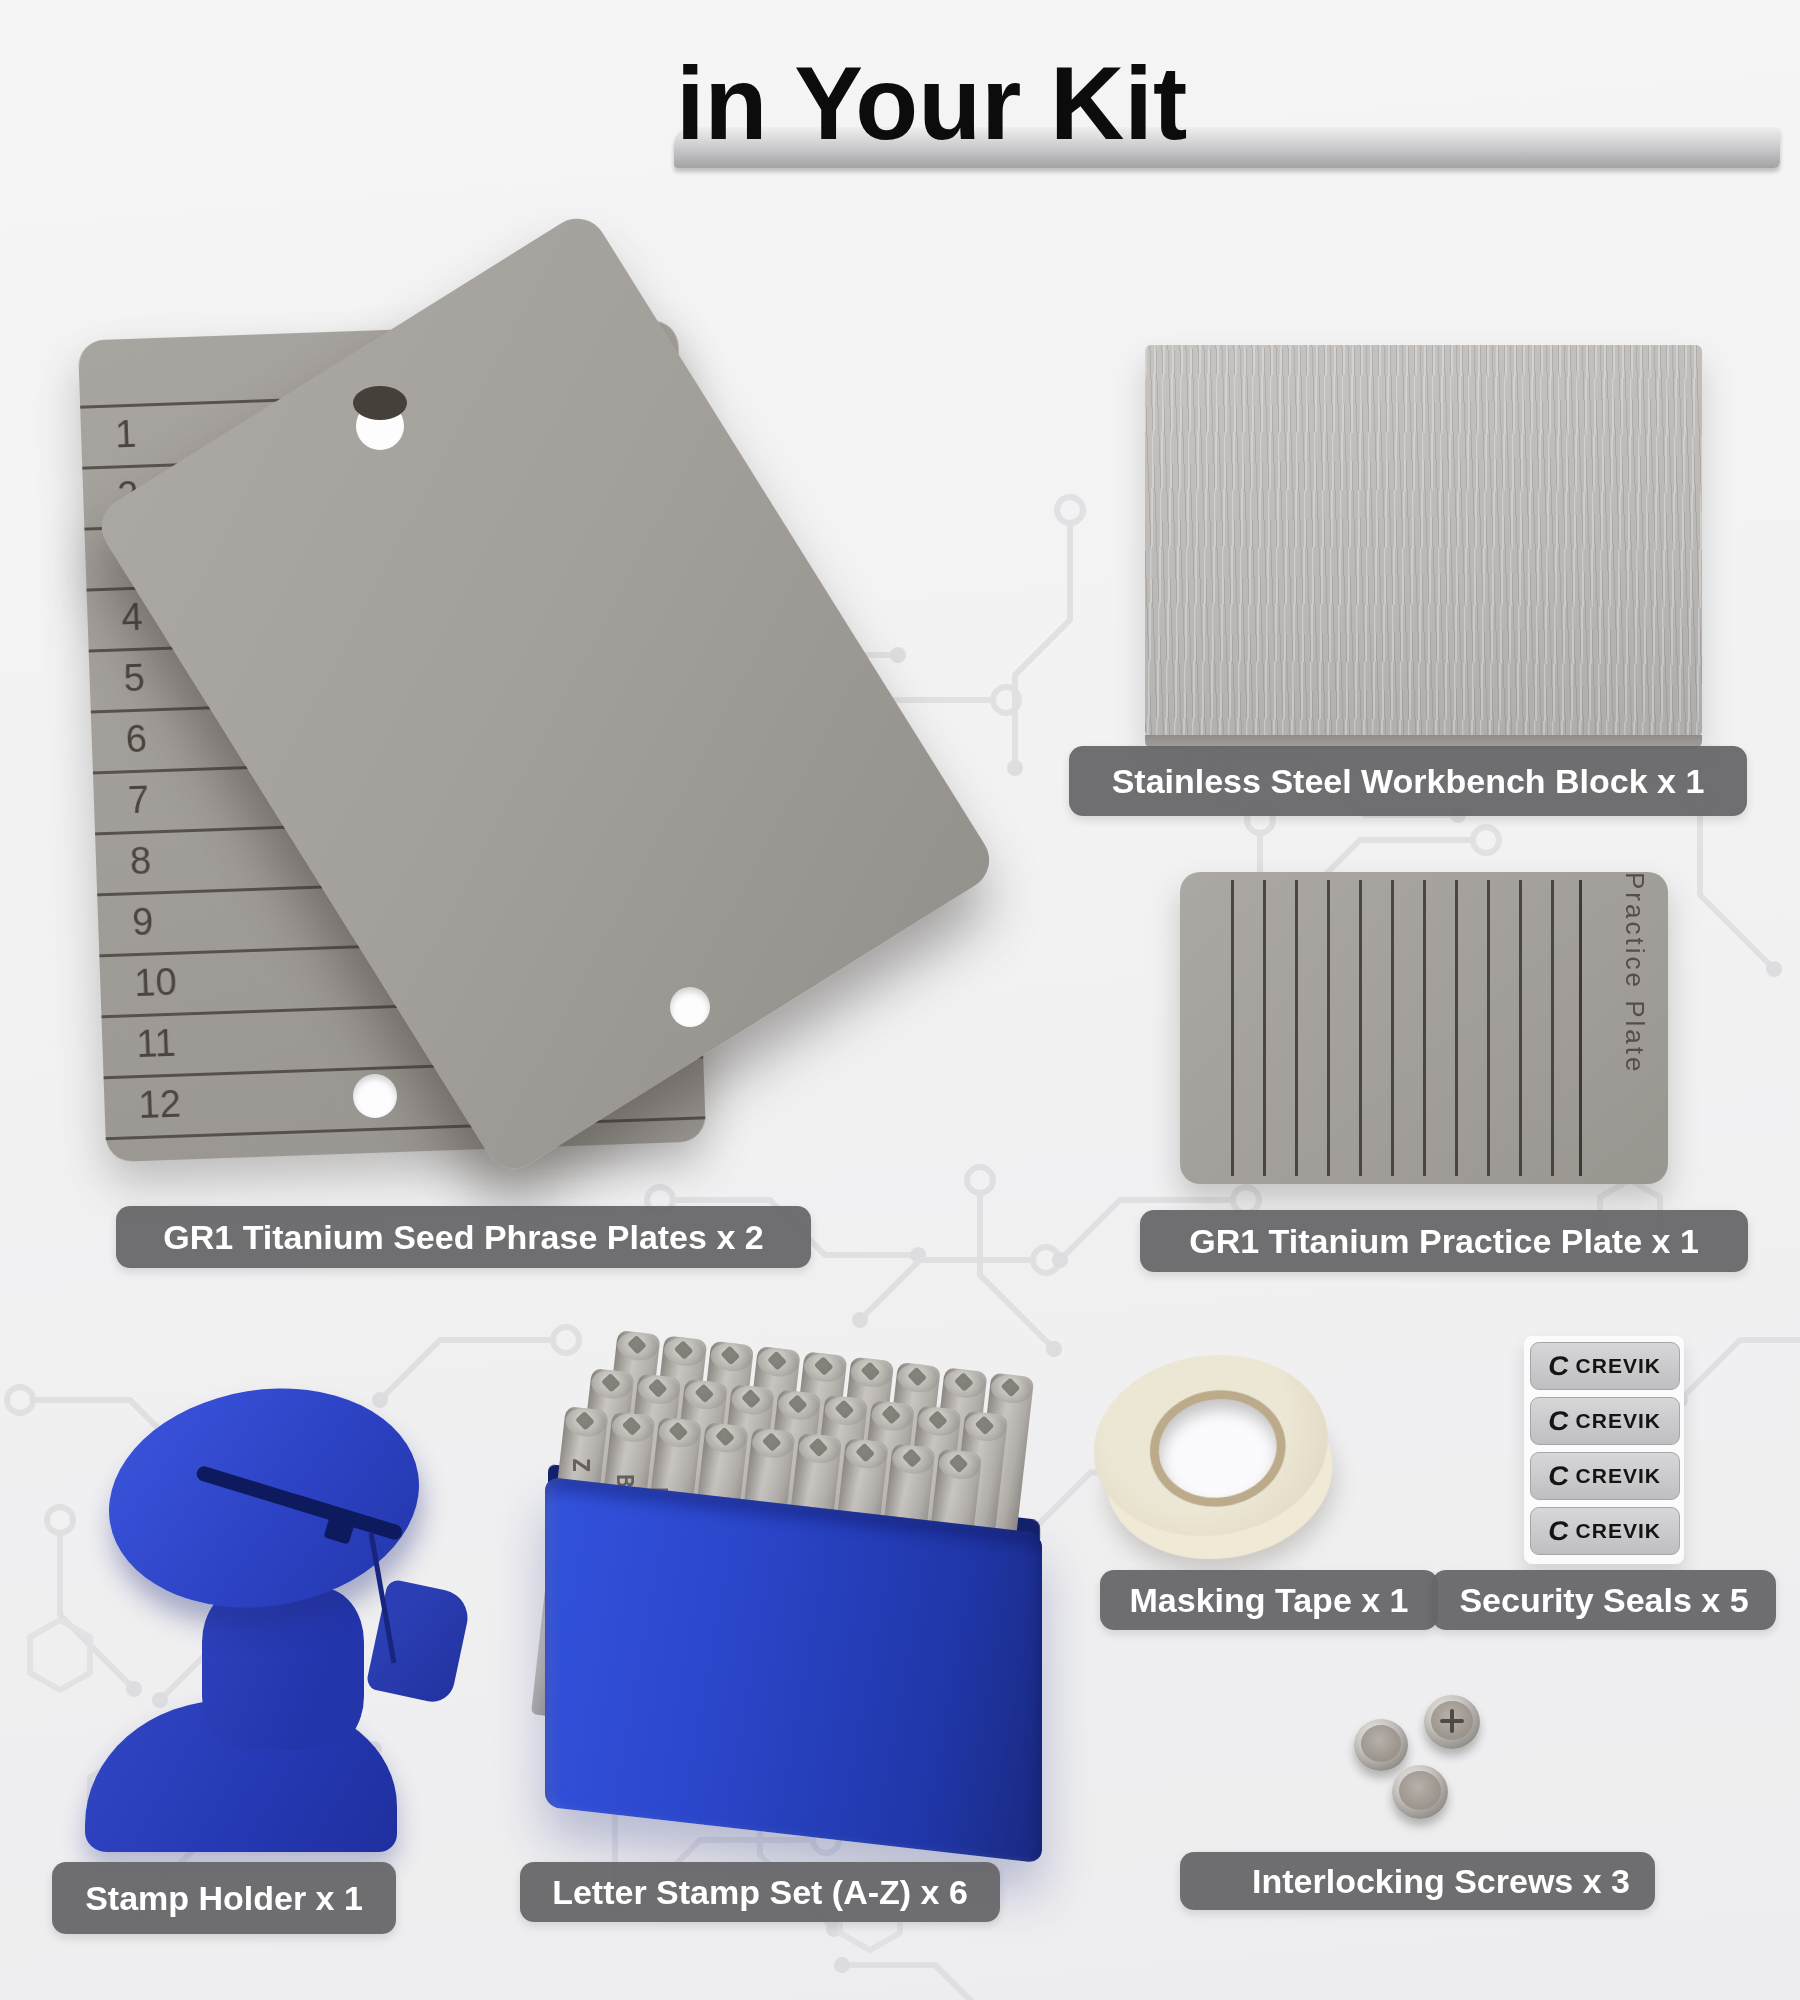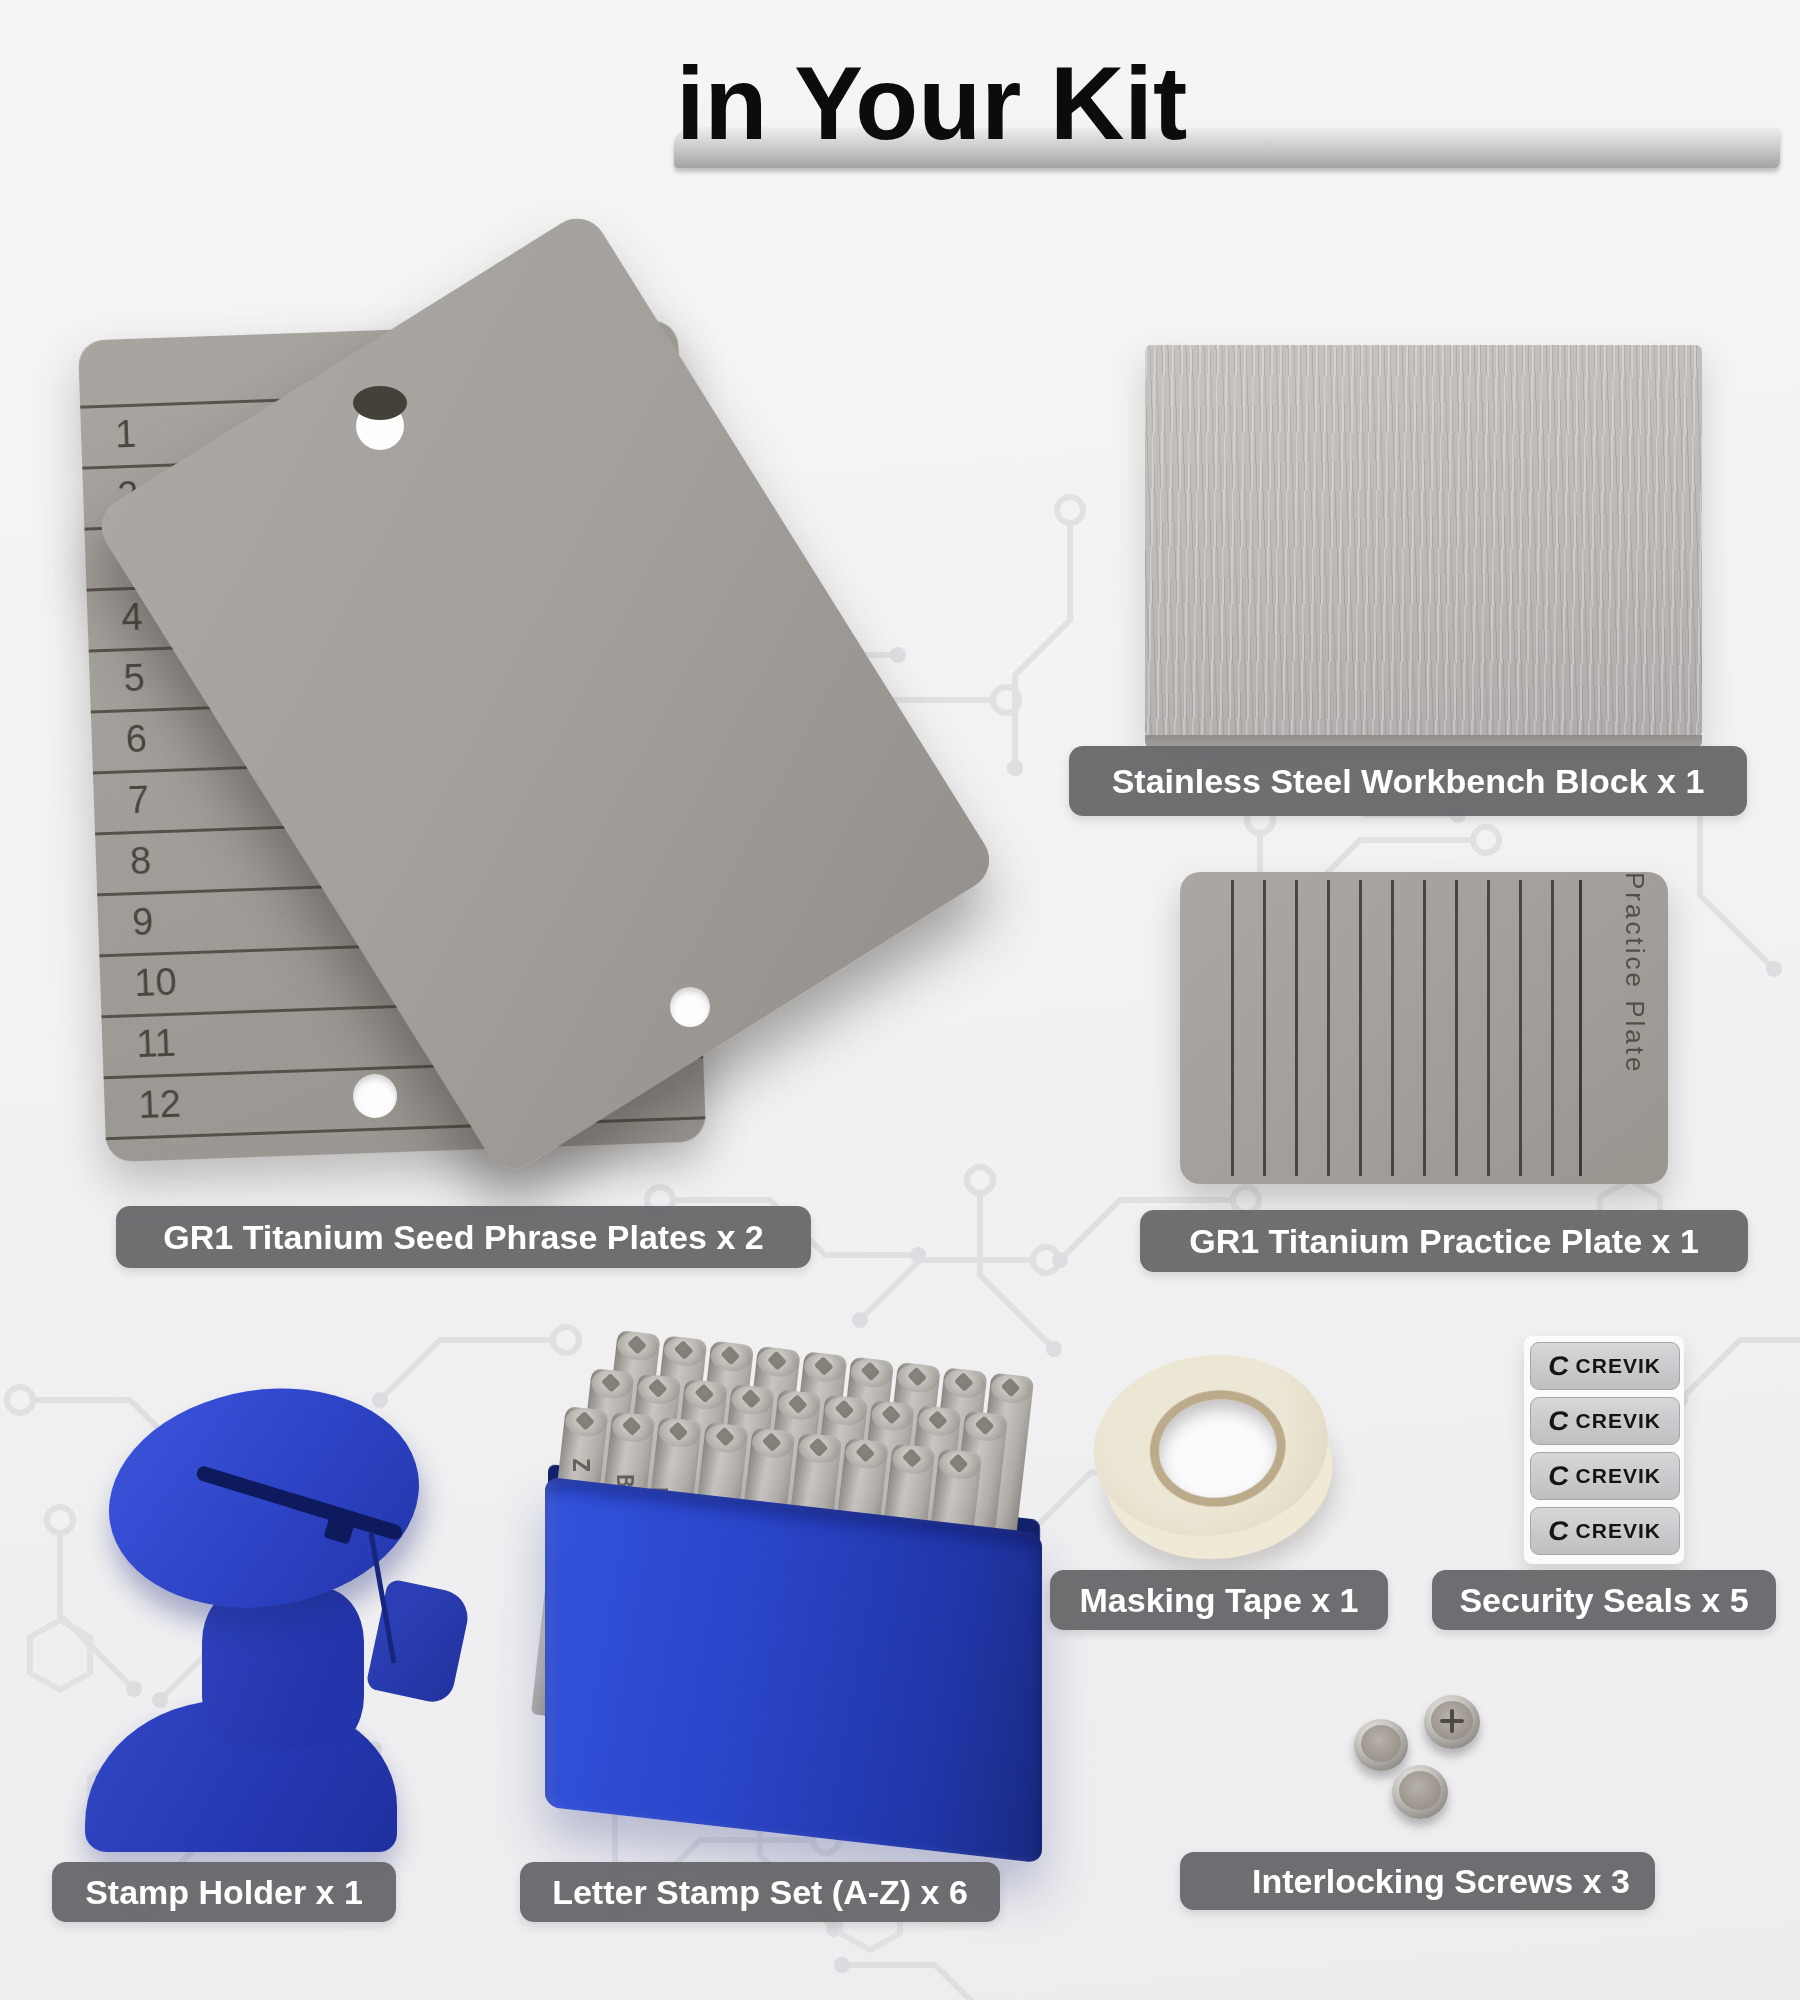--- a/index.html
+++ b/index.html
@@ -331,21 +331,21 @@
 
   <div class="holder">
     <div class="holder-base"></div>
     <div class="holder-foot"></div>
     <div class="holder-neck"></div>
     <div class="holder-disc">
       <div class="holder-slot"></div>
     </div>
     <div class="holder-seam"></div>
   </div>
-  <div class="badge" style="left:52px;top:1862px;width:344px;height:60px;">Stamp Holder x 1</div>
+  <div class="badge" style="left:52px;top:1862px;width:344px;height:72px;">Stamp Holder x 1</div>
 
   <div class="box-lip"></div>
   <div class="punch-row row-back">
     <i class="punch"></i>
       <i class="punch"></i>
       <i class="punch"></i>
       <i class="punch"></i>
       <i class="punch"></i>
       <i class="punch"></i>
       <i class="punch"></i>
@@ -384,21 +384,21 @@
   <span class="shaft-letter l7">N</span>
   <span class="shaft-letter l8">I</span>
   <div class="stamp-box"></div>
   <div class="badge" style="left:520px;top:1862px;width:480px;height:60px;">Letter Stamp Set (A-Z) x 6</div>
 
   <div class="tape">
     <div class="tape-side"></div>
     <div class="tape-top"></div>
     <div class="tape-hole"></div>
   </div>
-  <div class="badge" style="left:1050px;top:1570px;width:338px;height:60px;">Masking Tape x 1</div>
+  <div class="badge" style="left:1100px;top:1570px;width:338px;height:60px;">Masking Tape x 1</div>
 
   <div class="seals">
     <div class="seal-backing"></div>
     <div class="seal">
       <span class="seal-logo">C</span>
       <span class="seal-brand">CREVIK</span>
     </div>
     <div class="seal">
       <span class="seal-logo">C</span>
       <span class="seal-brand">CREVIK</span>

